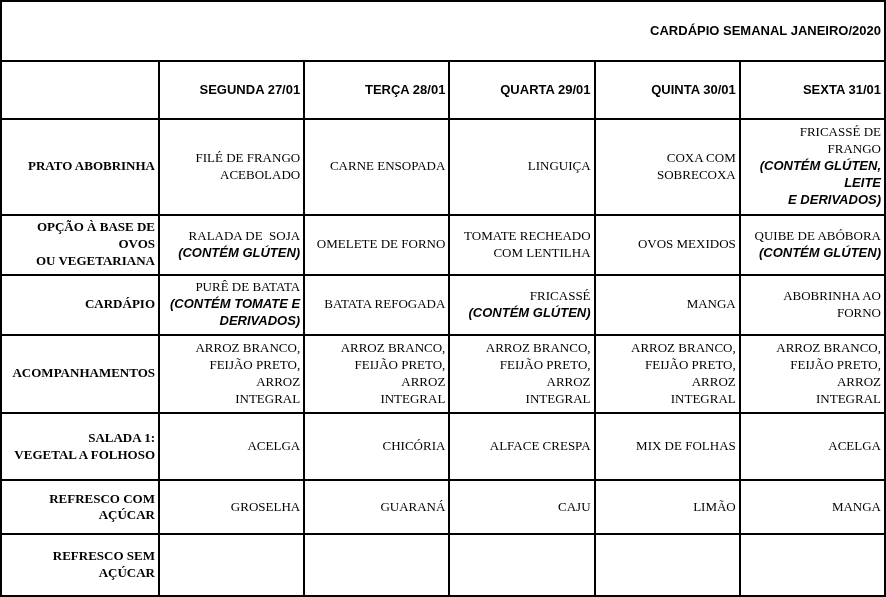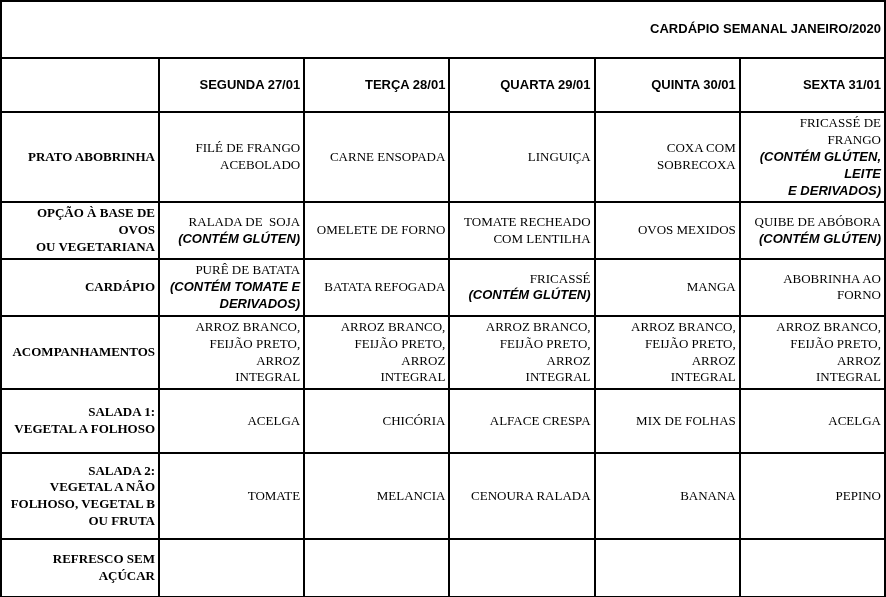--- a/index.html
+++ b/index.html
@@ -205,44 +205,41 @@
             <div class="t">ALFACE CRESPA</div>
           </td>
         <td>
             <div class="t">MIX DE FOLHAS</div>
           </td>
         <td>
             <div class="t">ACELGA</div>
           </td>
       </tr>
 
-      <tr class="r5">
-        <td class="row-label">
-            <div class="lbl">SALADA 2:
-VEGETAL A NÃO
-FOLHOSO, VEGETAL B
-OU FRUTA</div>
-          </td>
-        <td>
-            <div class="t">TOMATE</div>
-          </td>
-        <td>
-            <div class="t">MELANCIA</div>
-          </td>
-        <td>
-            <div class="t">CENOURA RALADA</div>
-          </td>
-        <td>
-            <div class="t">BANANA</div>
-          </td>
-        <td>
-            <div class="t">PEPINO</div>
-          </td>
-      </tr>
-
+
+      <tr class="r6">
+        <td class="row-label">
+            <div class="lbl">REFRESCO COM AÇÚCAR</div>
+          </td>
+        <td>
+            <div class="t">GROSELHA</div>
+          </td>
+        <td>
+            <div class="t">GUARANÁ</div>
+          </td>
+        <td>
+            <div class="t">CAJU</div>
+          </td>
+        <td>
+            <div class="t">LIMÃO</div>
+          </td>
+        <td>
+            <div class="t">MANGA</div>
+          </td>
+      </tr>
 
       <tr class="r7">
         <td class="row-label">
             <div class="lbl">REFRESCO SEM AÇÚCAR</div>
           </td>
         <td></td>
         <td></td>
         <td></td>
         <td></td>
         <td></td>

